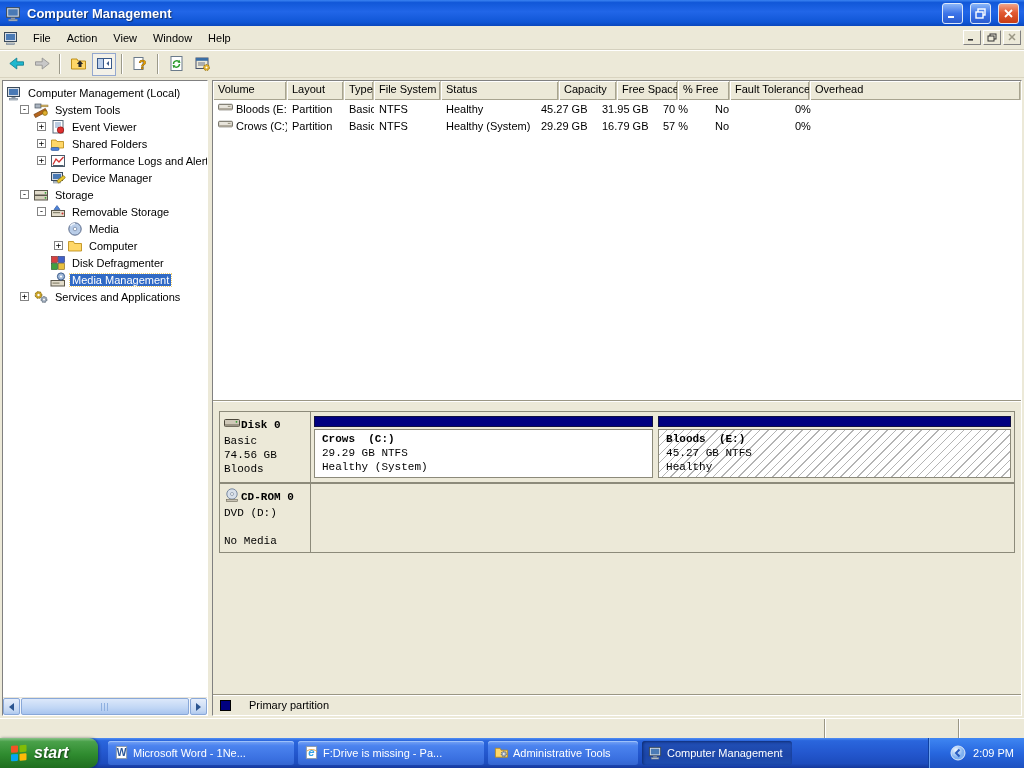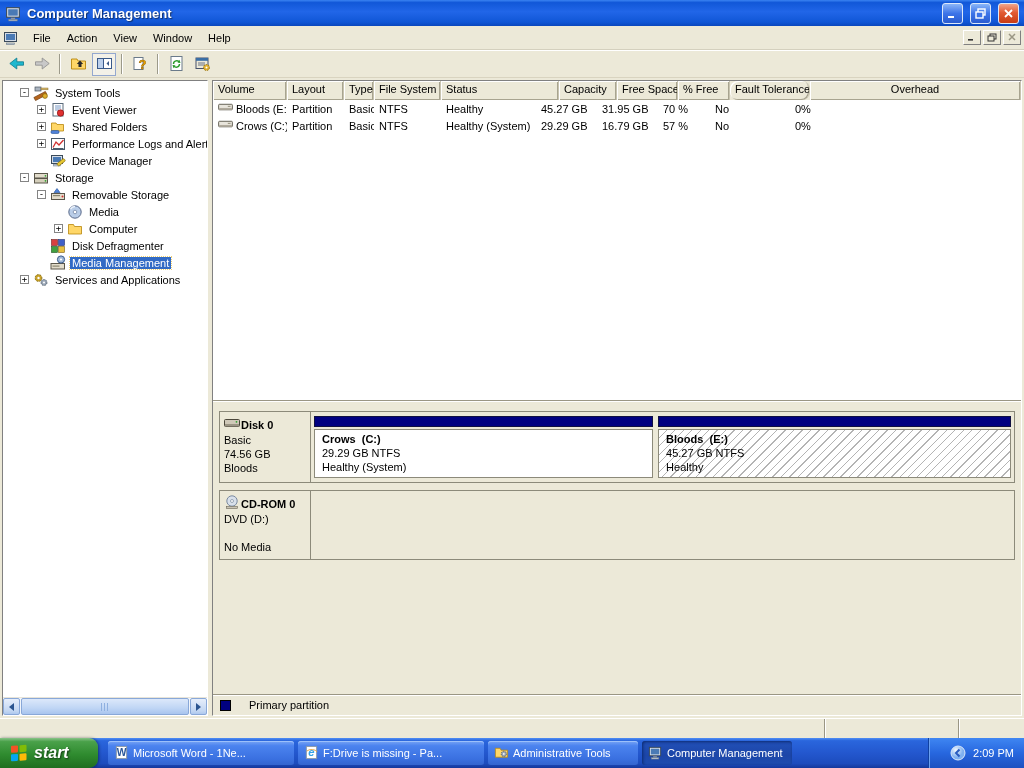--- a/index.html
+++ b/index.html
@@ -66,21 +66,21 @@
   .volume-list { flex:0 0 319px; display:flex; flex-direction:column; overflow:hidden; background:#fff; }
   .vl-header { display:flex; height:19px; flex:0 0 19px; background:#ece9d8; }
   .hcell { border-right:1px solid #c8c4b0; box-shadow:inset 1px 1px 0 #fff, inset -1px -1px 0 #a8a490;
     padding:2px 5px 0 5px; white-space:nowrap; overflow:hidden; }
   .vrow { display:flex; height:17px; align-items:center; }
   .vcell { padding:0 5px; white-space:nowrap; overflow:hidden; display:flex; align-items:center; gap:3px; }
   .vcell svg { width:15px; height:11px; flex:0 0 15px; }
   .hsplit { height:4px; flex:0 0 4px; background:#ece9d8; border-top:1px solid #9a9684; box-shadow:inset 0 1px 0 #fff; }
 
   
-  .disk-view { flex:1; min-height:0; background:#ece9d8; padding:7px 6px; display:flex; flex-direction:column; gap:7px; overflow:hidden; }
+  .disk-view { flex:1; min-height:0; background:#ece9d8; padding:7px 6px; display:flex; flex-direction:column; overflow:hidden;font-family:Liberation Mono, monospace; }
   .drow { display:flex; border:1px solid #8c8a7a; background:#ece9d8; }
   .drow.disk { height:72px; flex:0 0 72px; }
   .drow.cdrom { height:70px; flex:0 0 70px; }
   .disk-label { width:91px; flex:0 0 91px; border-right:1px solid #8c8a7a; padding:4px 3px 0 4px; line-height:14px; }
   .dl-name { font-weight:bold; display:flex; align-items:center; }
   .dl-name svg { width:16px; height:14px; margin-right:1px; }
   .parea { flex:1; display:flex; gap:5px; padding:4px 3px; min-width:0; }
   .part { display:flex; flex-direction:column; min-width:0; }
   .pband { height:11px; flex:0 0 11px; border:1px solid #101040; }
   .pbox { flex:1; margin-top:2px; border:1px solid #8c8a7a; background:#fff; padding:2px 7px; line-height:14px; overflow:hidden; }
@@ -233,20 +233,30 @@
               <circle cx="12.5" cy="12.5" r="3" fill="#e0b030" stroke="#806000" stroke-width="0.8" stroke-dasharray="1.5 1.1"></circle>
               <circle cx="12.5" cy="12.5" r="1" fill="#fff"></circle>
             </svg></span>
         </span>
       </div>
 
     <div class="main">
       <div class="tree-pane">
         <div class="tree" id="tree">
             <div class="trow">
+              <span class="tspace" style="width: 3px;"></span>
+              <span class="ticon16"><svg viewBox="0 0 16 16">
+                  <rect x="1.5" y="2.5" width="12" height="9" fill="#d6dde6" stroke="#3a4a5a"></rect>
+                  <rect x="3" y="4" width="9" height="6" fill="#4a7ab5"></rect>
+                  <rect x="5.5" y="12" width="4" height="1.5" fill="#8a97a5"></rect>
+                  <rect x="3.5" y="13.5" width="8" height="1.5" fill="#c5cdd5" stroke="#6a7a8a" stroke-width="0.6"></rect>
+                </svg></span>
+              <span class="tlabel">Computer Management (Local)</span>
+            </div>
+            <div class="trow">
               <span class="tspace" style="width: 17px;"></span>
               <span class="expbox">-</span>
               <span class="ticon16"><svg viewBox="0 0 16 16">
                   <rect x="1" y="9" width="13" height="3.5" transform="rotate(-28 8 11)" fill="#b5651d" stroke="#6e3a0e" stroke-width="0.6"></rect>
                   <rect x="2" y="2" width="6" height="4" fill="#aab4c0" stroke="#4a5560" stroke-width="0.7"></rect>
                   <rect x="8" y="3" width="7" height="1.8" fill="#d8b86a" stroke="#8a7030" stroke-width="0.5"></rect>
                   <circle cx="12" cy="11" r="2.4" fill="#e0b030" stroke="#806000" stroke-width="0.7"></circle>
                 </svg></span>
               <span class="tlabel">System Tools</span>
             </div>
@@ -382,22 +392,22 @@
         <div class="volume-list">
           <div class="vl-header" id="vl-header">
               <span class="hcell" style="width: 74px;">Volume</span>
               <span class="hcell" style="width: 57px;">Layout</span>
               <span class="hcell" style="width: 30px;">Type</span>
               <span class="hcell" style="width: 67px;">File System</span>
               <span class="hcell" style="width: 118px;">Status</span>
               <span class="hcell" style="width: 58px;">Capacity</span>
               <span class="hcell" style="width: 61px;">Free Space</span>
               <span class="hcell" style="width: 52px;">% Free</span>
-              <span class="hcell" style="width: 80px; border-radius: 8px;">Fault Tolerance</span>
-              <span class="hcell" style="flex: 1 1 0%; text-align: center;">Overhead</span>
+              <span class="hcell" style="width: 80px;">Fault Tolerance</span>
+              <span class="hcell" style="flex: 1 1 0%;">Overhead</span>
             </div>
           <div id="vl-rows">
               <div class="vrow">
                 <span class="vcell" style="width: 74px;"><span><svg viewBox="0 0 16 12">
                       <rect x="0.5" y="2.5" width="15" height="6" rx="1" fill="#e8e5dc" stroke="#5a564a"></rect>
                       <rect x="1" y="6.5" width="14" height="2" fill="#b0aa9c"></rect>
                       <rect x="10.5" y="4.2" width="3" height="1" fill="#8a8570"></rect>
                     </svg></span>Bloods (E:)</span>
                 <span class="vcell" style="width: 57px;">Partition</span>
                 <span class="vcell" style="width: 30px;">Basic</span>

